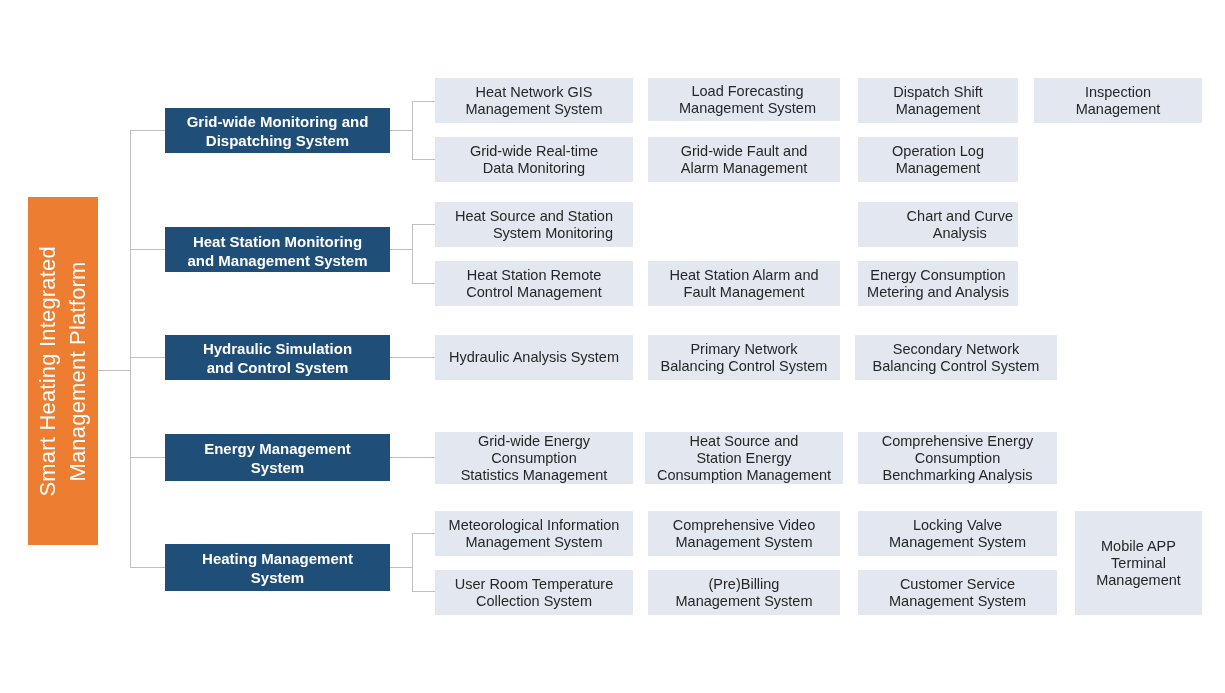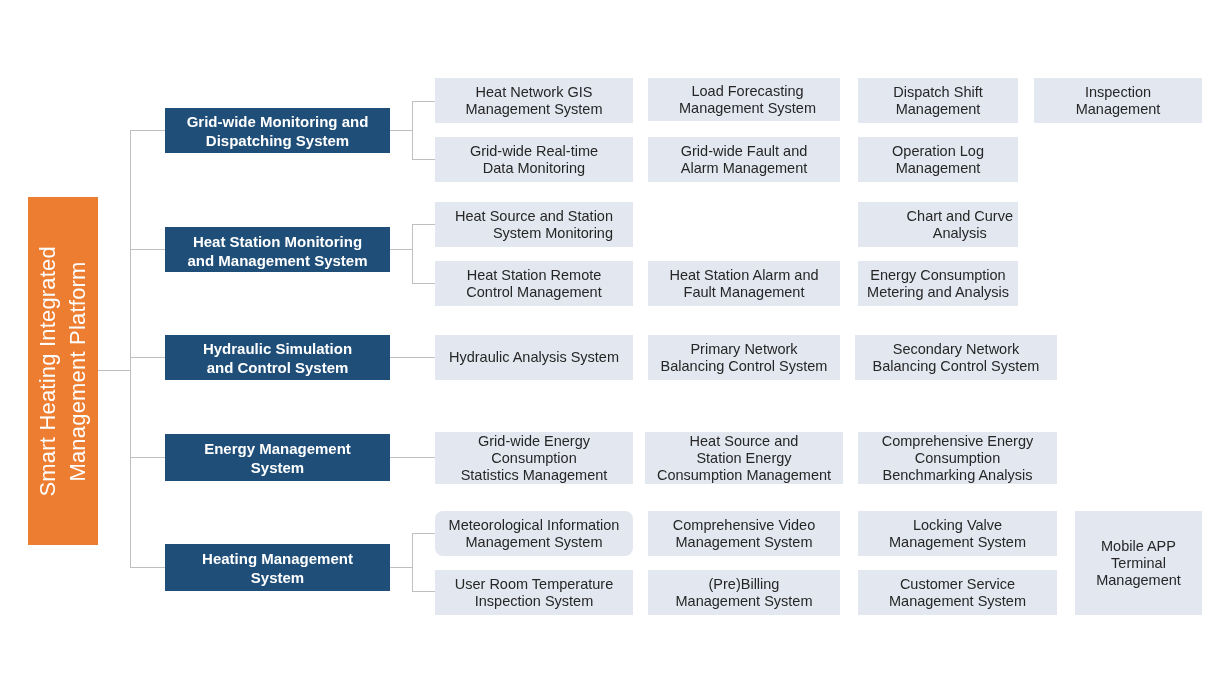--- a/index.html
+++ b/index.html
@@ -223,36 +223,36 @@
     <span>Comprehensive Energy
 Consumption
 Benchmarking Analysis</span>
   </div>
 
   <div class="l2-node" style="left:165px; top:544px; width:225px; height:47px;">
     <span>Heating Management
 System</span>
   </div>
 
-  <div class="l3-node" style="left:435px; top:511px; width:198px; height:45px;border-radius:8px;">
+  <div class="l3-node" style="left:435px; top:511px; width:198px; height:45px;">
     <span>Meteorological Information
 Management System</span>
   </div>
   <div class="l3-node" style="left:648px; top:511px; width:192px; height:45px;">
     <span>Comprehensive Video
 Management System</span>
   </div>
   <div class="l3-node" style="left:858px; top:511px; width:199px; height:45px;">
     <span>Locking Valve
 Management System</span>
   </div>
 
   <div class="l3-node" style="left:435px; top:570px; width:198px; height:45px;">
     <span>User Room Temperature
-Inspection System</span>
+Collection System</span>
   </div>
   <div class="l3-node" style="left:648px; top:570px; width:192px; height:45px;">
     <span>(Pre)Billing
 Management System</span>
   </div>
   <div class="l3-node" style="left:858px; top:570px; width:199px; height:45px;">
     <span>Customer Service
 Management System</span>
   </div>
 

